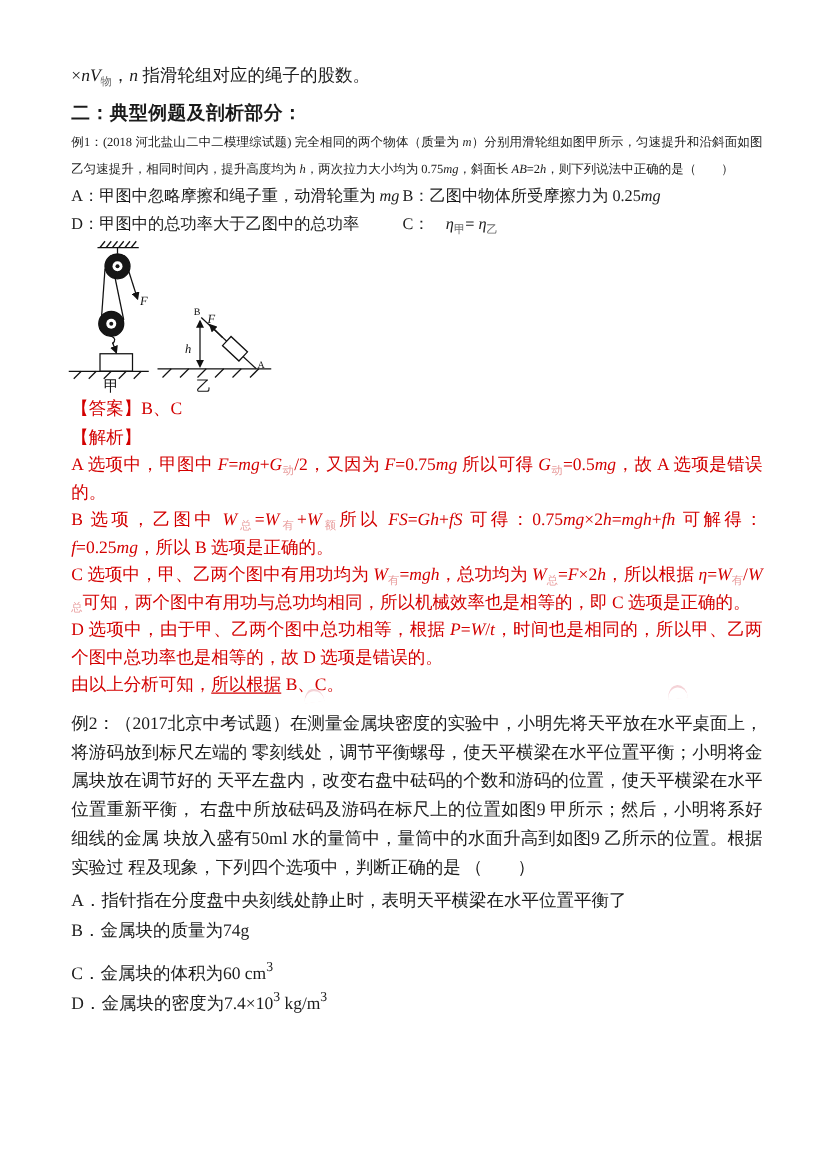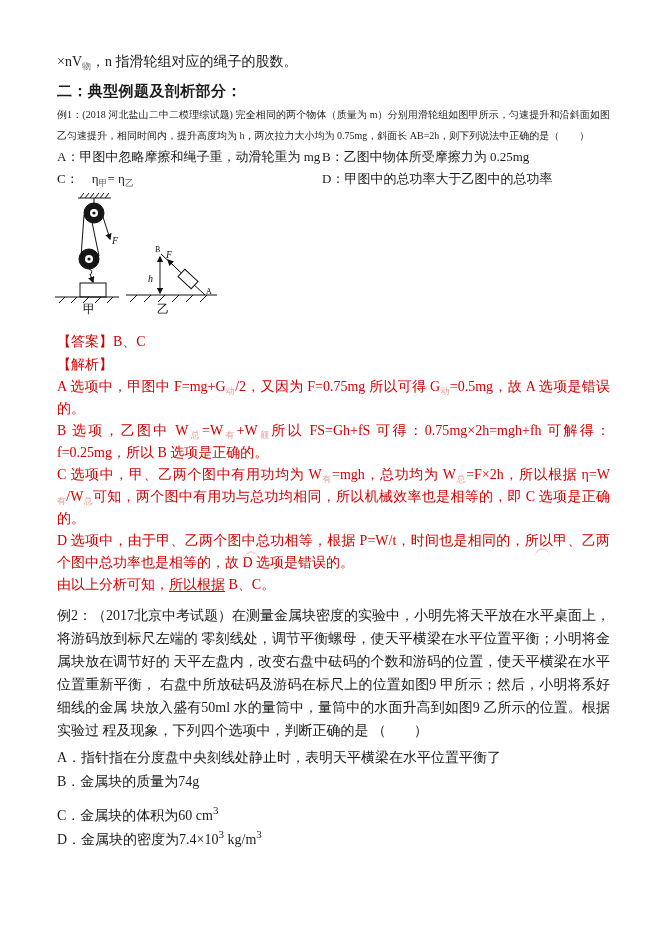--- a/index.html
+++ b/index.html
@@ -10,28 +10,28 @@
   }
   .page{position:absolute;inset:0;padding:50px 52px 0 57px}
   p{margin:0}
   .line{font-size:14px;line-height:23px}
   .heading{font-size:15px;font-weight:700;line-height:25px;margin:6px 0 0 0;letter-spacing:.4px}
   .para{font-size:10px;line-height:21px;text-align:justify}
   .opts1{display:grid;grid-template-columns:265px 1fr;font-size:13px;line-height:22px}
   .opts1 p{white-space:nowrap}
   .figure{position:relative;height:126px}
   .figure svg{position:absolute;left:-4px;top:0}
-  .ans{font-size:14px;line-height:24px;margin-top:14px}
+  .ans{font-size:14px;line-height:24px;}
   .ana-label{font-size:14px;line-height:22px}
   .ana{font-size:14px;line-height:22px;text-align:justify}
   .red{color:var(--analysis-red,#d30000)}
   .red sub{color:var(--subscript-pink,#e89b9b)}
   sub{font-size:9px;vertical-align:-3px;line-height:0;color:#6b6b6b}
   sup{font-size:11px;vertical-align:6px;line-height:0}
-  .var{}
+  .var{font-style:italic}
   .ul{text-decoration:underline;text-underline-offset:2px}
   .ex2stem{margin-top:8px;font-size:14px;line-height:23px;text-align:justify}
   .opt2{font-size:14px;line-height:24px}
   .mt4{margin-top:4px}.mt3{margin-top:10px}.mt5{margin-top:0}
   .wm{position:absolute;width:16px;height:9px;
       border-top:2px solid var(--watermark-pink,#f3ccd1);
       border-radius:50%/100% 100% 0 0;opacity:.85}
   svg text{font-family:"Liberation Serif","DejaVu Serif",serif}
   svg .lbl-cn{font-size:12px}
   svg .lbl-sm{font-size:8px}
@@ -45,22 +45,22 @@
   <p class="line"><span>×</span><span class="var">nV</span><sub>物</sub><span>，</span><span class="var">n</span><span> 指滑轮组对应的绳子的股数。</span></p>
 
   <p class="heading">二：典型例题及剖析部分：</p>
 
   <section>
     <p class="para"><span>例1：(2018 河北盐山二中二模理综试题) 完全相同的两个物体（质量为 </span><span class="var">m</span><span>）分别用滑轮组如图甲所示，匀速提升和沿斜面如图乙匀速提升，相同时间内，提升高度均为 </span><span class="var">h</span><span>，两次拉力大小均为 0.75</span><span class="var">mg</span><span>，斜面长 </span><span class="var">AB</span><span>=2</span><span class="var">h</span><span>，则下列说法中正确的是（　　）</span></p>
 
     <div class="opts1">
       <p><span>A：甲图中忽略摩擦和绳子重，动滑轮重为 </span><span class="var">mg</span></p>
       <p><span>B：乙图中物体所受摩擦力为 0.25</span><span class="var">mg</span></p>
+      <p><span>D：甲图中的总功率大于乙图中的总功率</span></p>
       <p><span>C：　</span><span class="var">η</span><sub>甲</sub><span>= </span><span class="var">η</span><sub>乙</sub></p>
-      <p><span>D：甲图中的总功率大于乙图中的总功率</span></p>
     </div>
 
     <div class="figure">
       <svg width="230" height="126" viewBox="0 0 230 126">
         <defs>
           <marker id="arr" viewBox="0 0 10 10" refX="8" refY="5" markerWidth="6.5" markerHeight="6.5" orient="auto-start-reverse">
             <path d="M0 0 L10 5 L0 10 z" fill="#111"></path>
           </marker>
         </defs>
 

